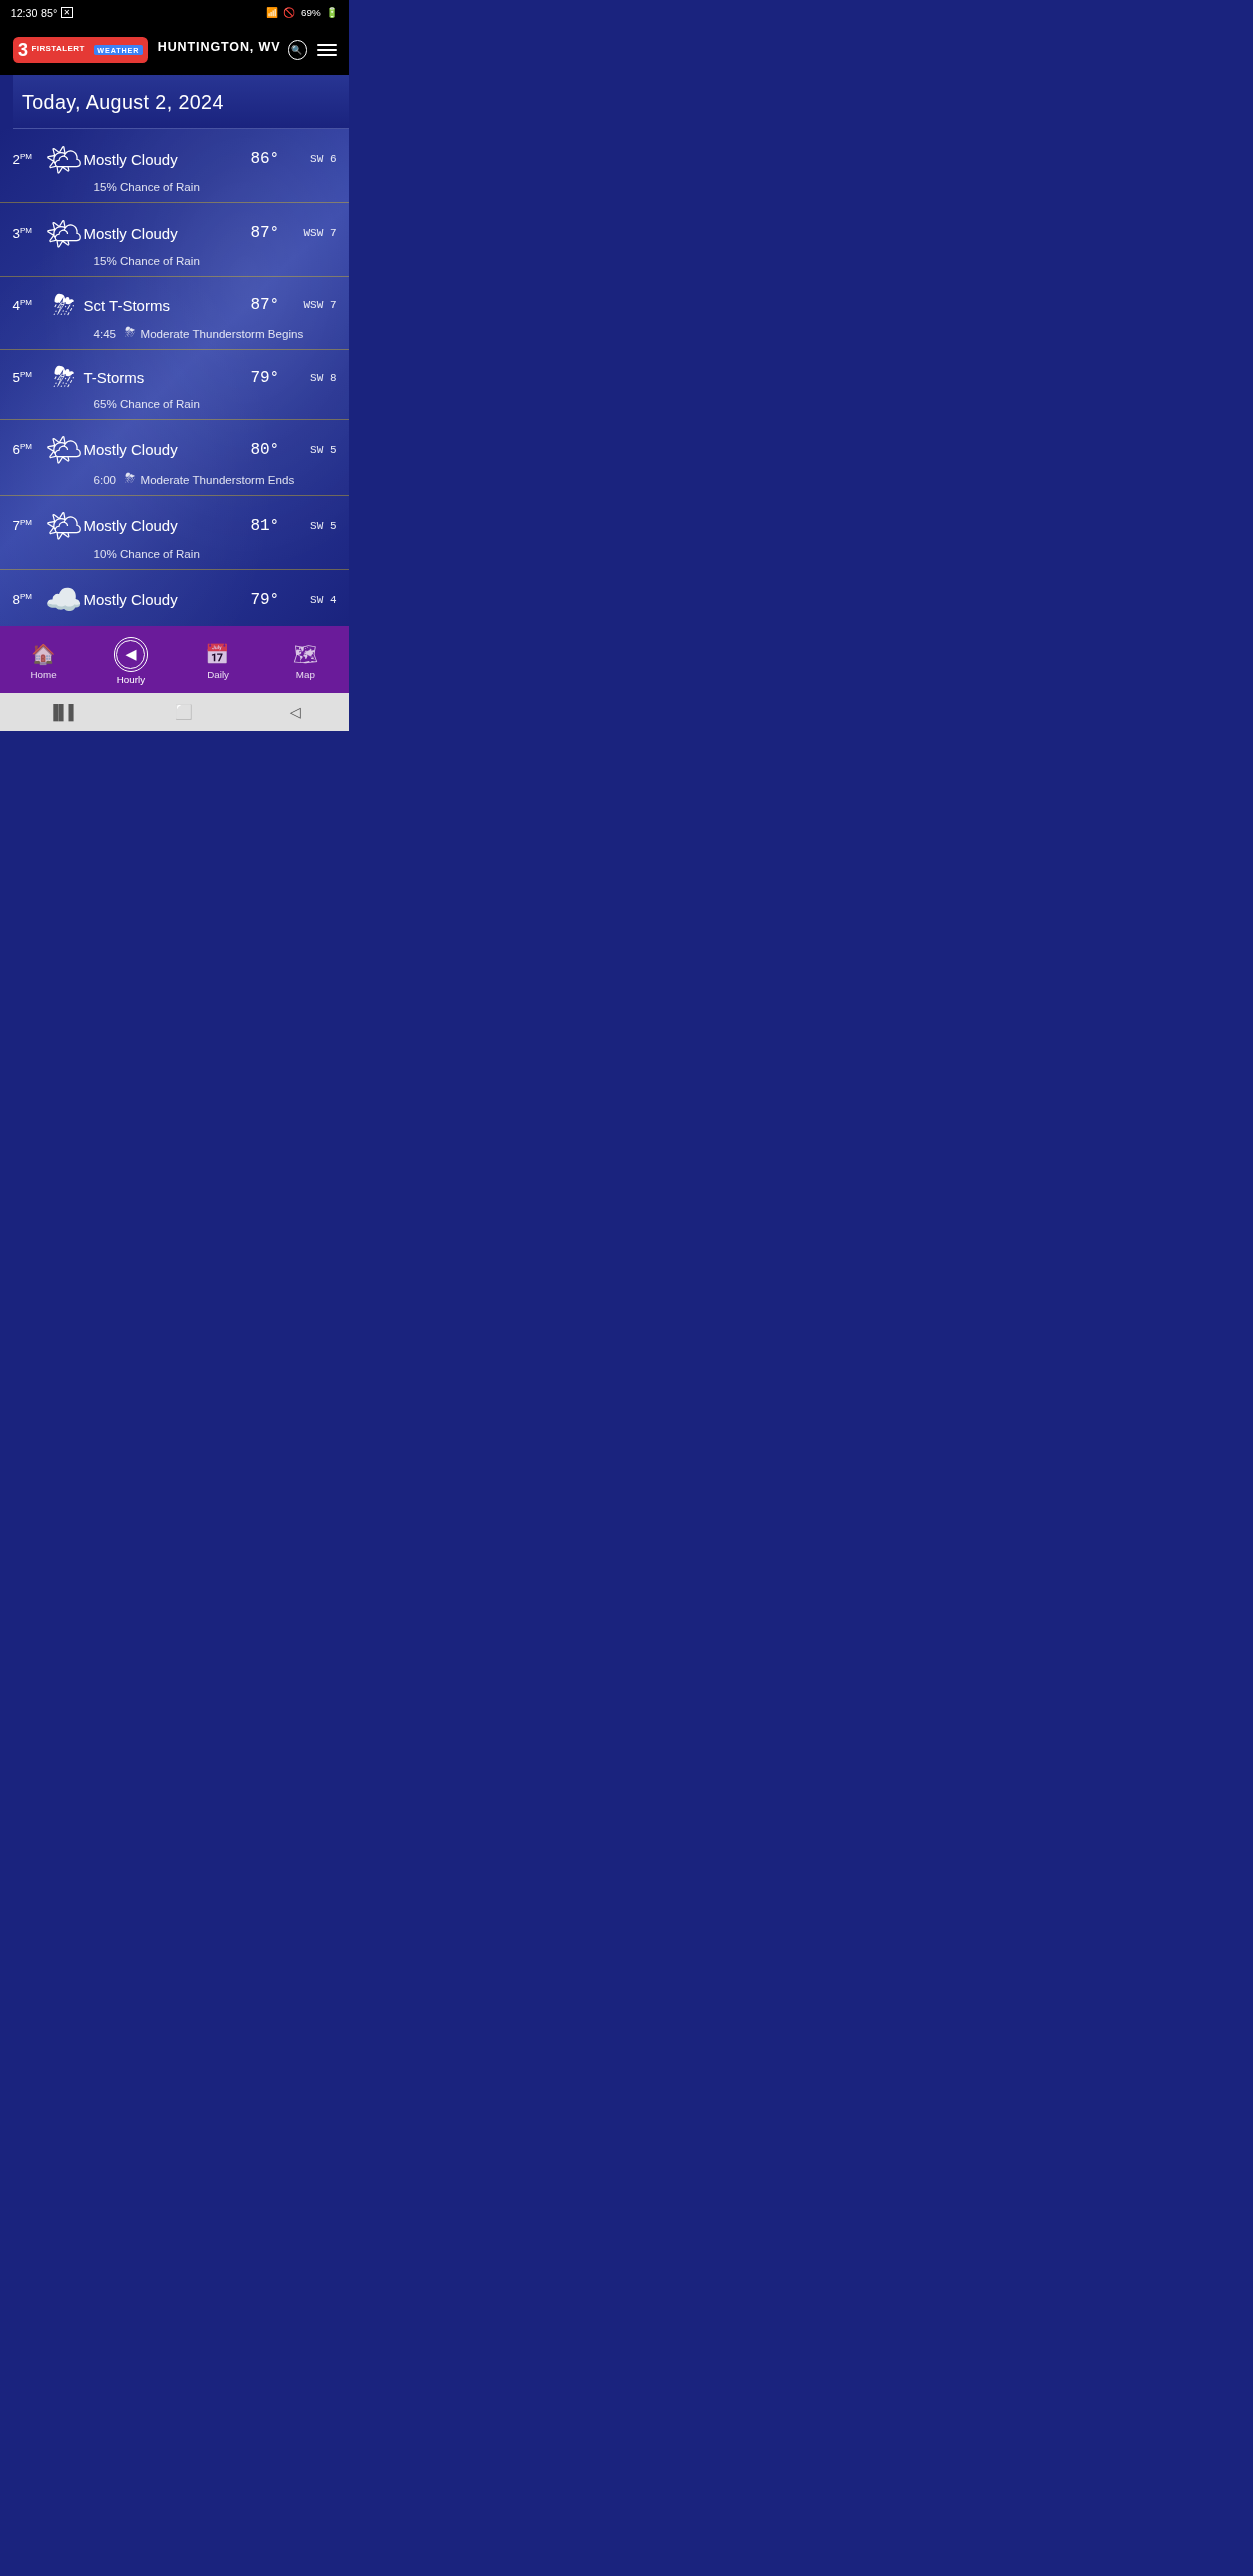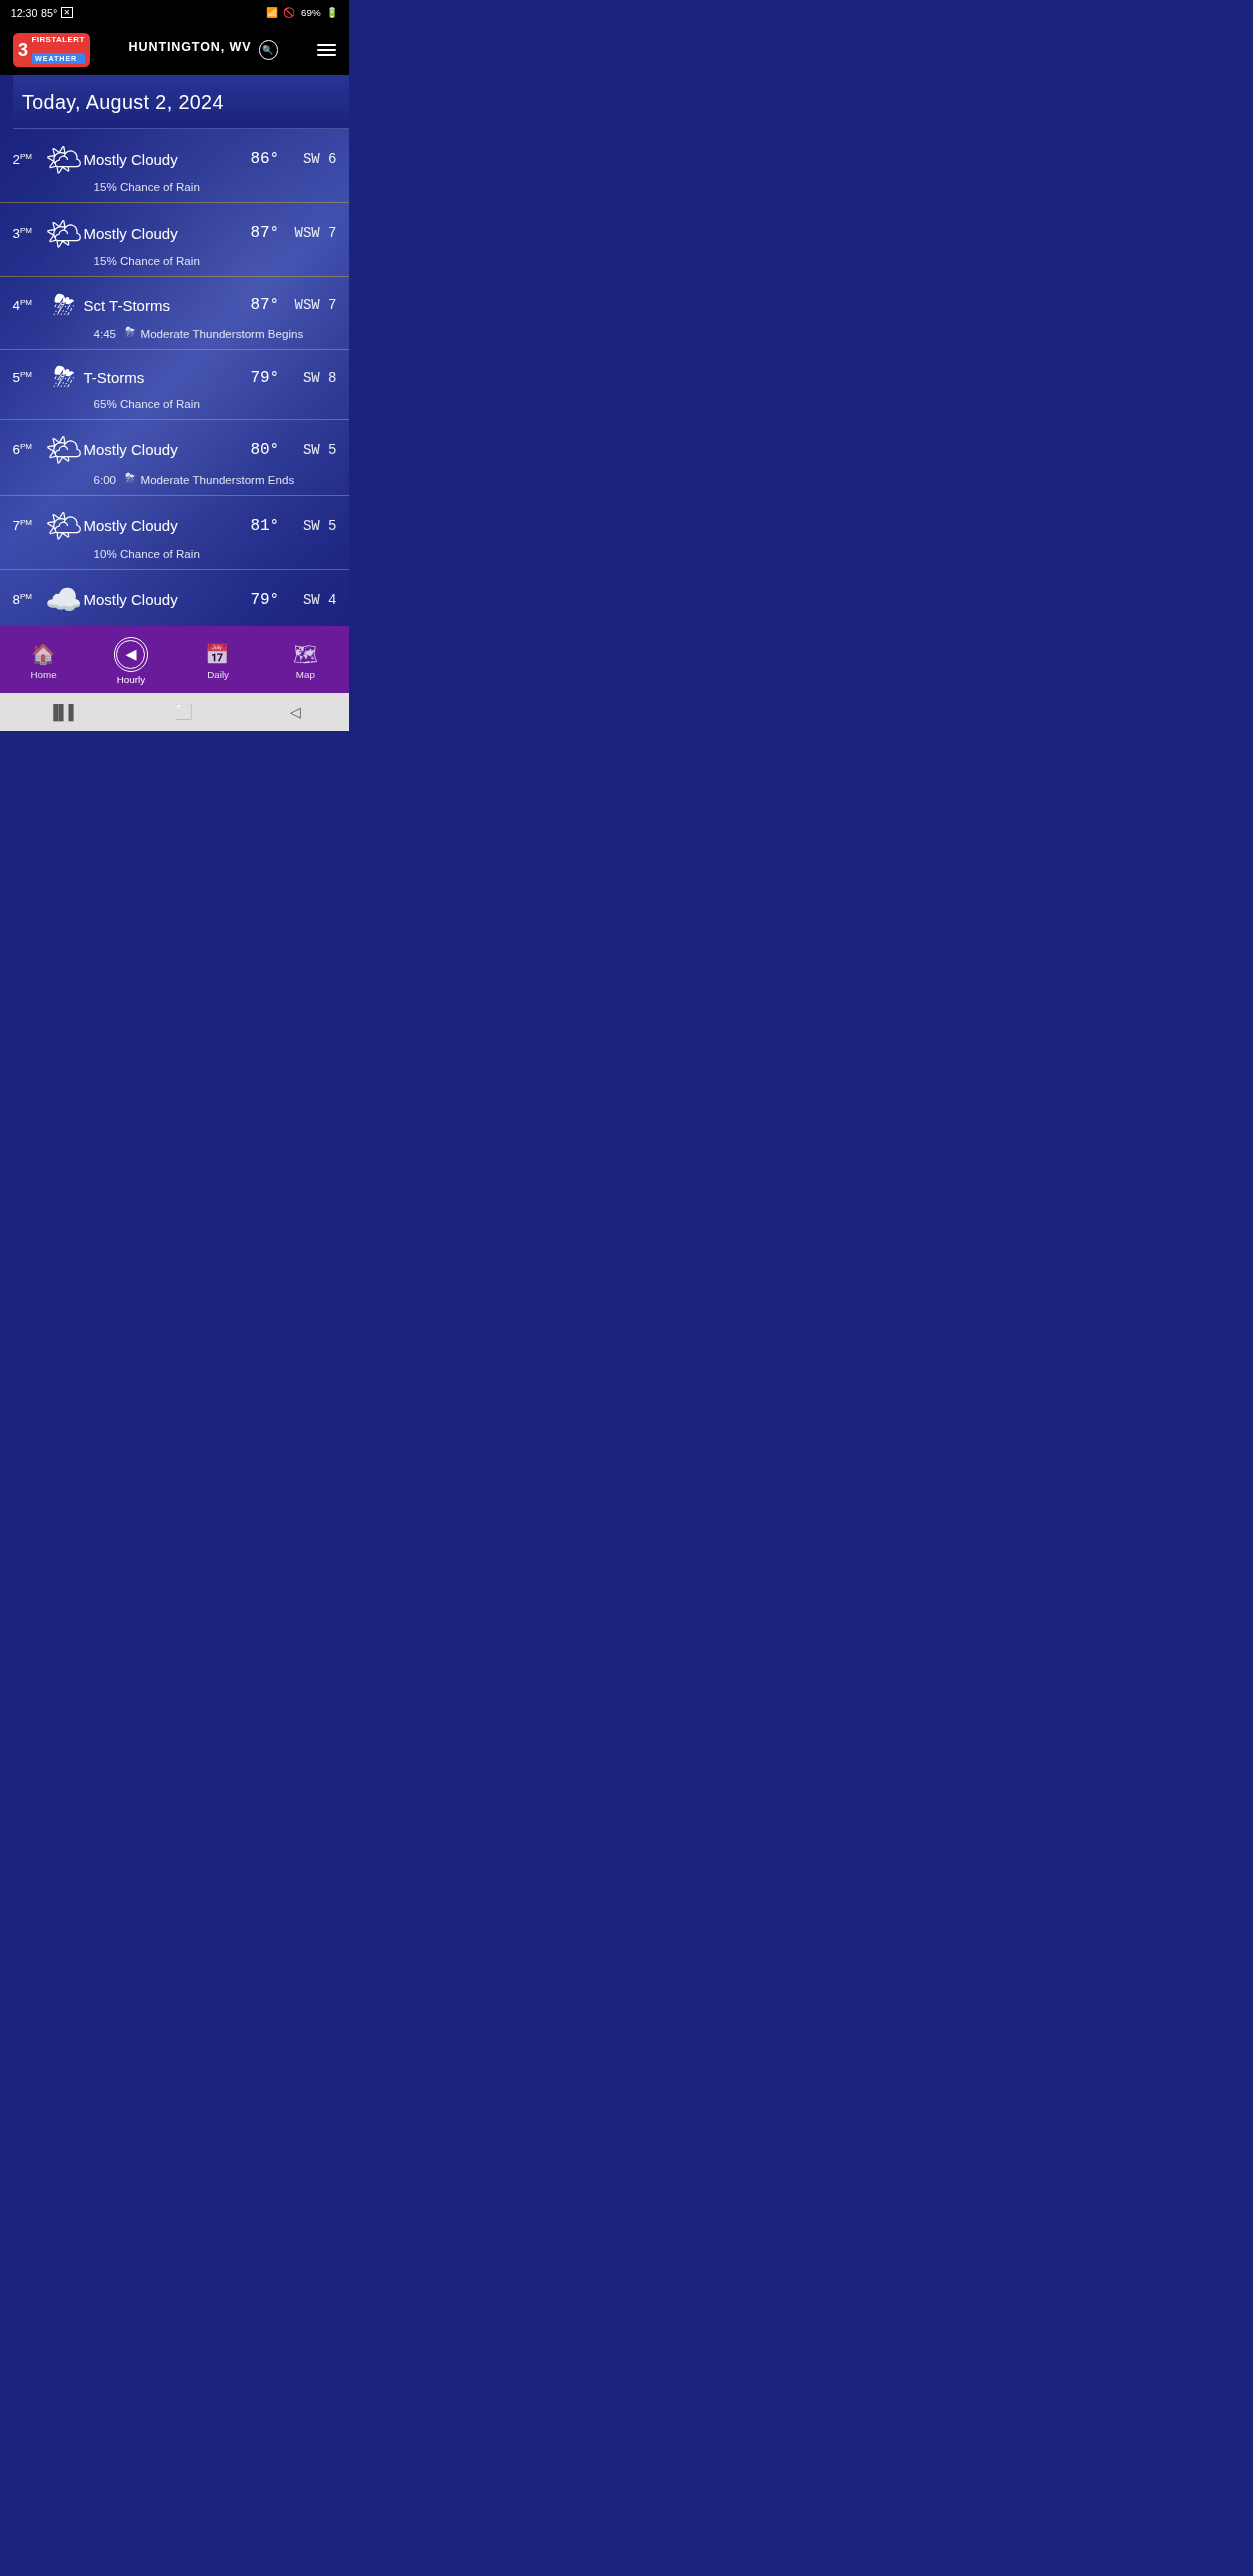--- a/index.html
+++ b/index.html
@@ -46,21 +46,21 @@
       gap: 3.6px;
     }
     .logo-channel {
       font-size: 18px;
       font-weight: 900;
       color: white;
       line-height: 1;
     }
     .logo-text-group {
       display: flex;
-      flex-direction: column;
+      flex-direction: row;
       gap: 9px;
     }
     .logo-first-alert {
       font-size: 8px;
       font-weight: 700;
       color: white;
       letter-spacing: 0.4px;
       line-height: 1;
     }
     .logo-weather-bar {
@@ -158,21 +158,21 @@
       color: white;
       flex: 1;
     }
     .temp-wind {
       display: flex;
       gap: 14.3px;
       align-items: center;
       font-family: Liberation Mono, monospace;
     }
     .temp { font-size: 16px; font-weight: 300; min-width: 38px; text-align: right; }
-    .wind { font-size: 14px; font-weight: 300; min-width: 43px; text-align: right; color: rgba(255,255,255,0.9); }
+    .wind { font-size: 11px; font-weight: 300; min-width: 43px; text-align: right; color: rgba(255,255,255,0.9); }
     .row-detail {
       margin-top: 3.6px;
       padding-left: 81px;
       font-size: 11.6px;
       color: rgba(255,255,255,0.85);
       display: flex;
       align-items: flex-end;
       gap: 5.4px;
     }
     .detail-icon { font-size: 12.5px; }

